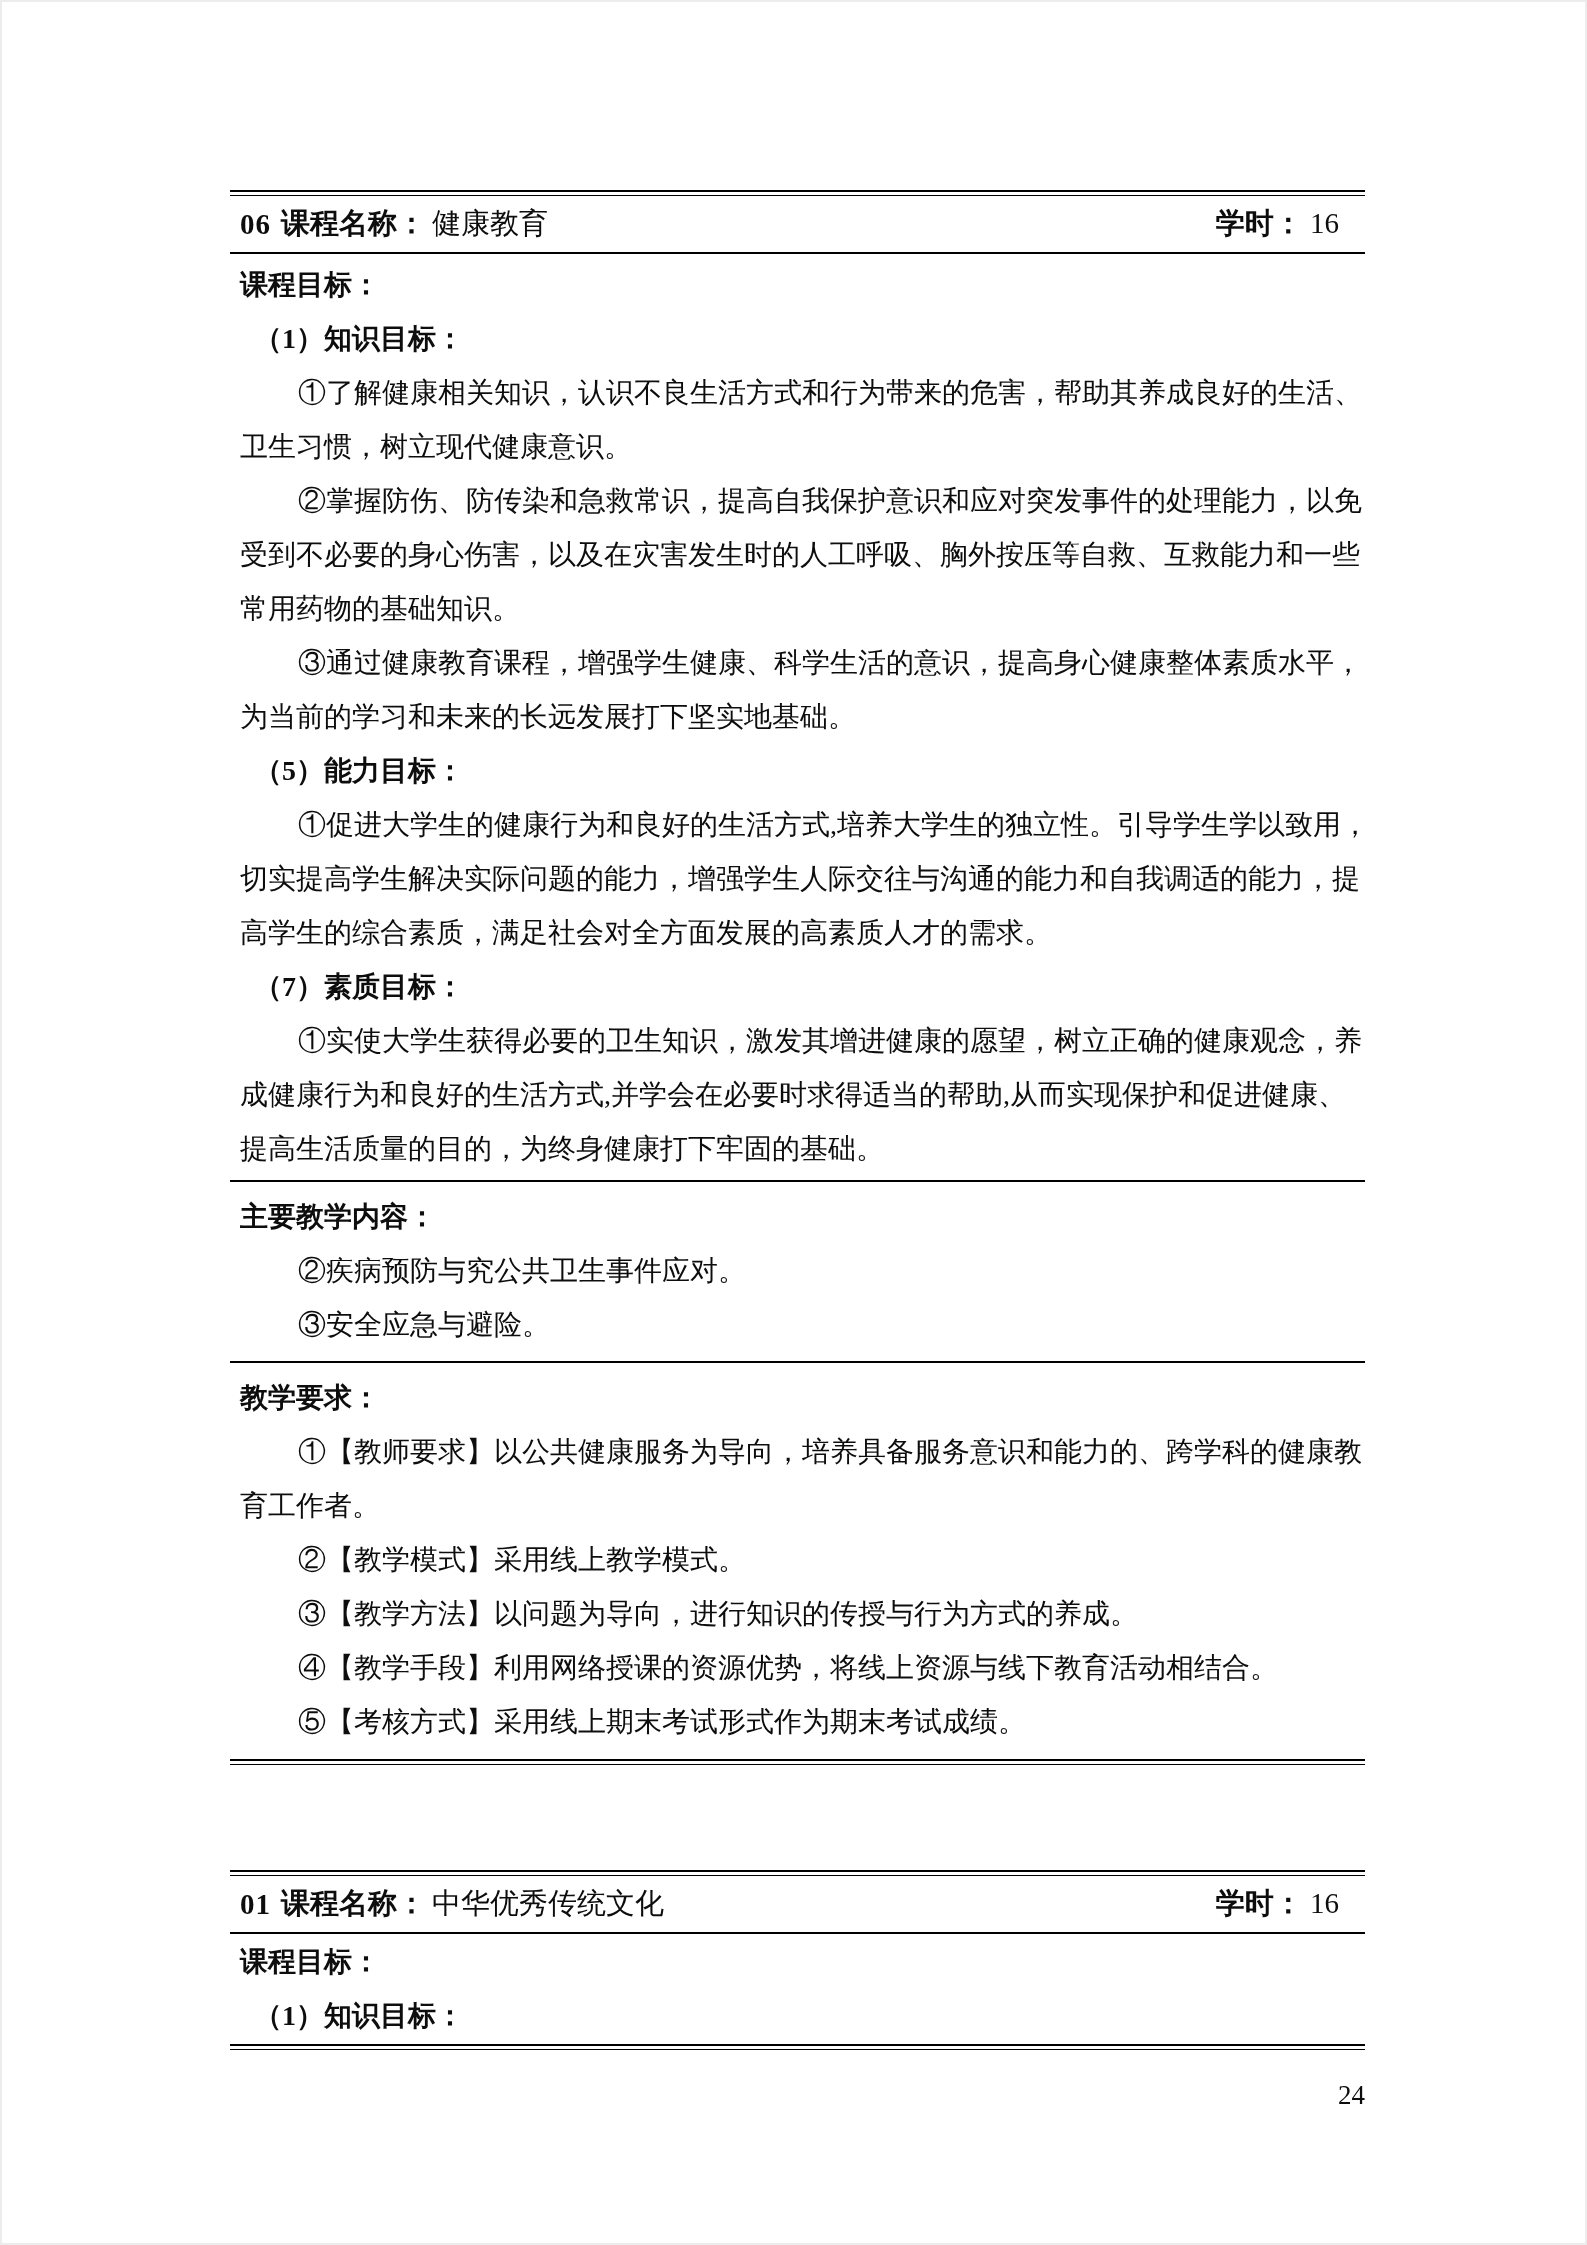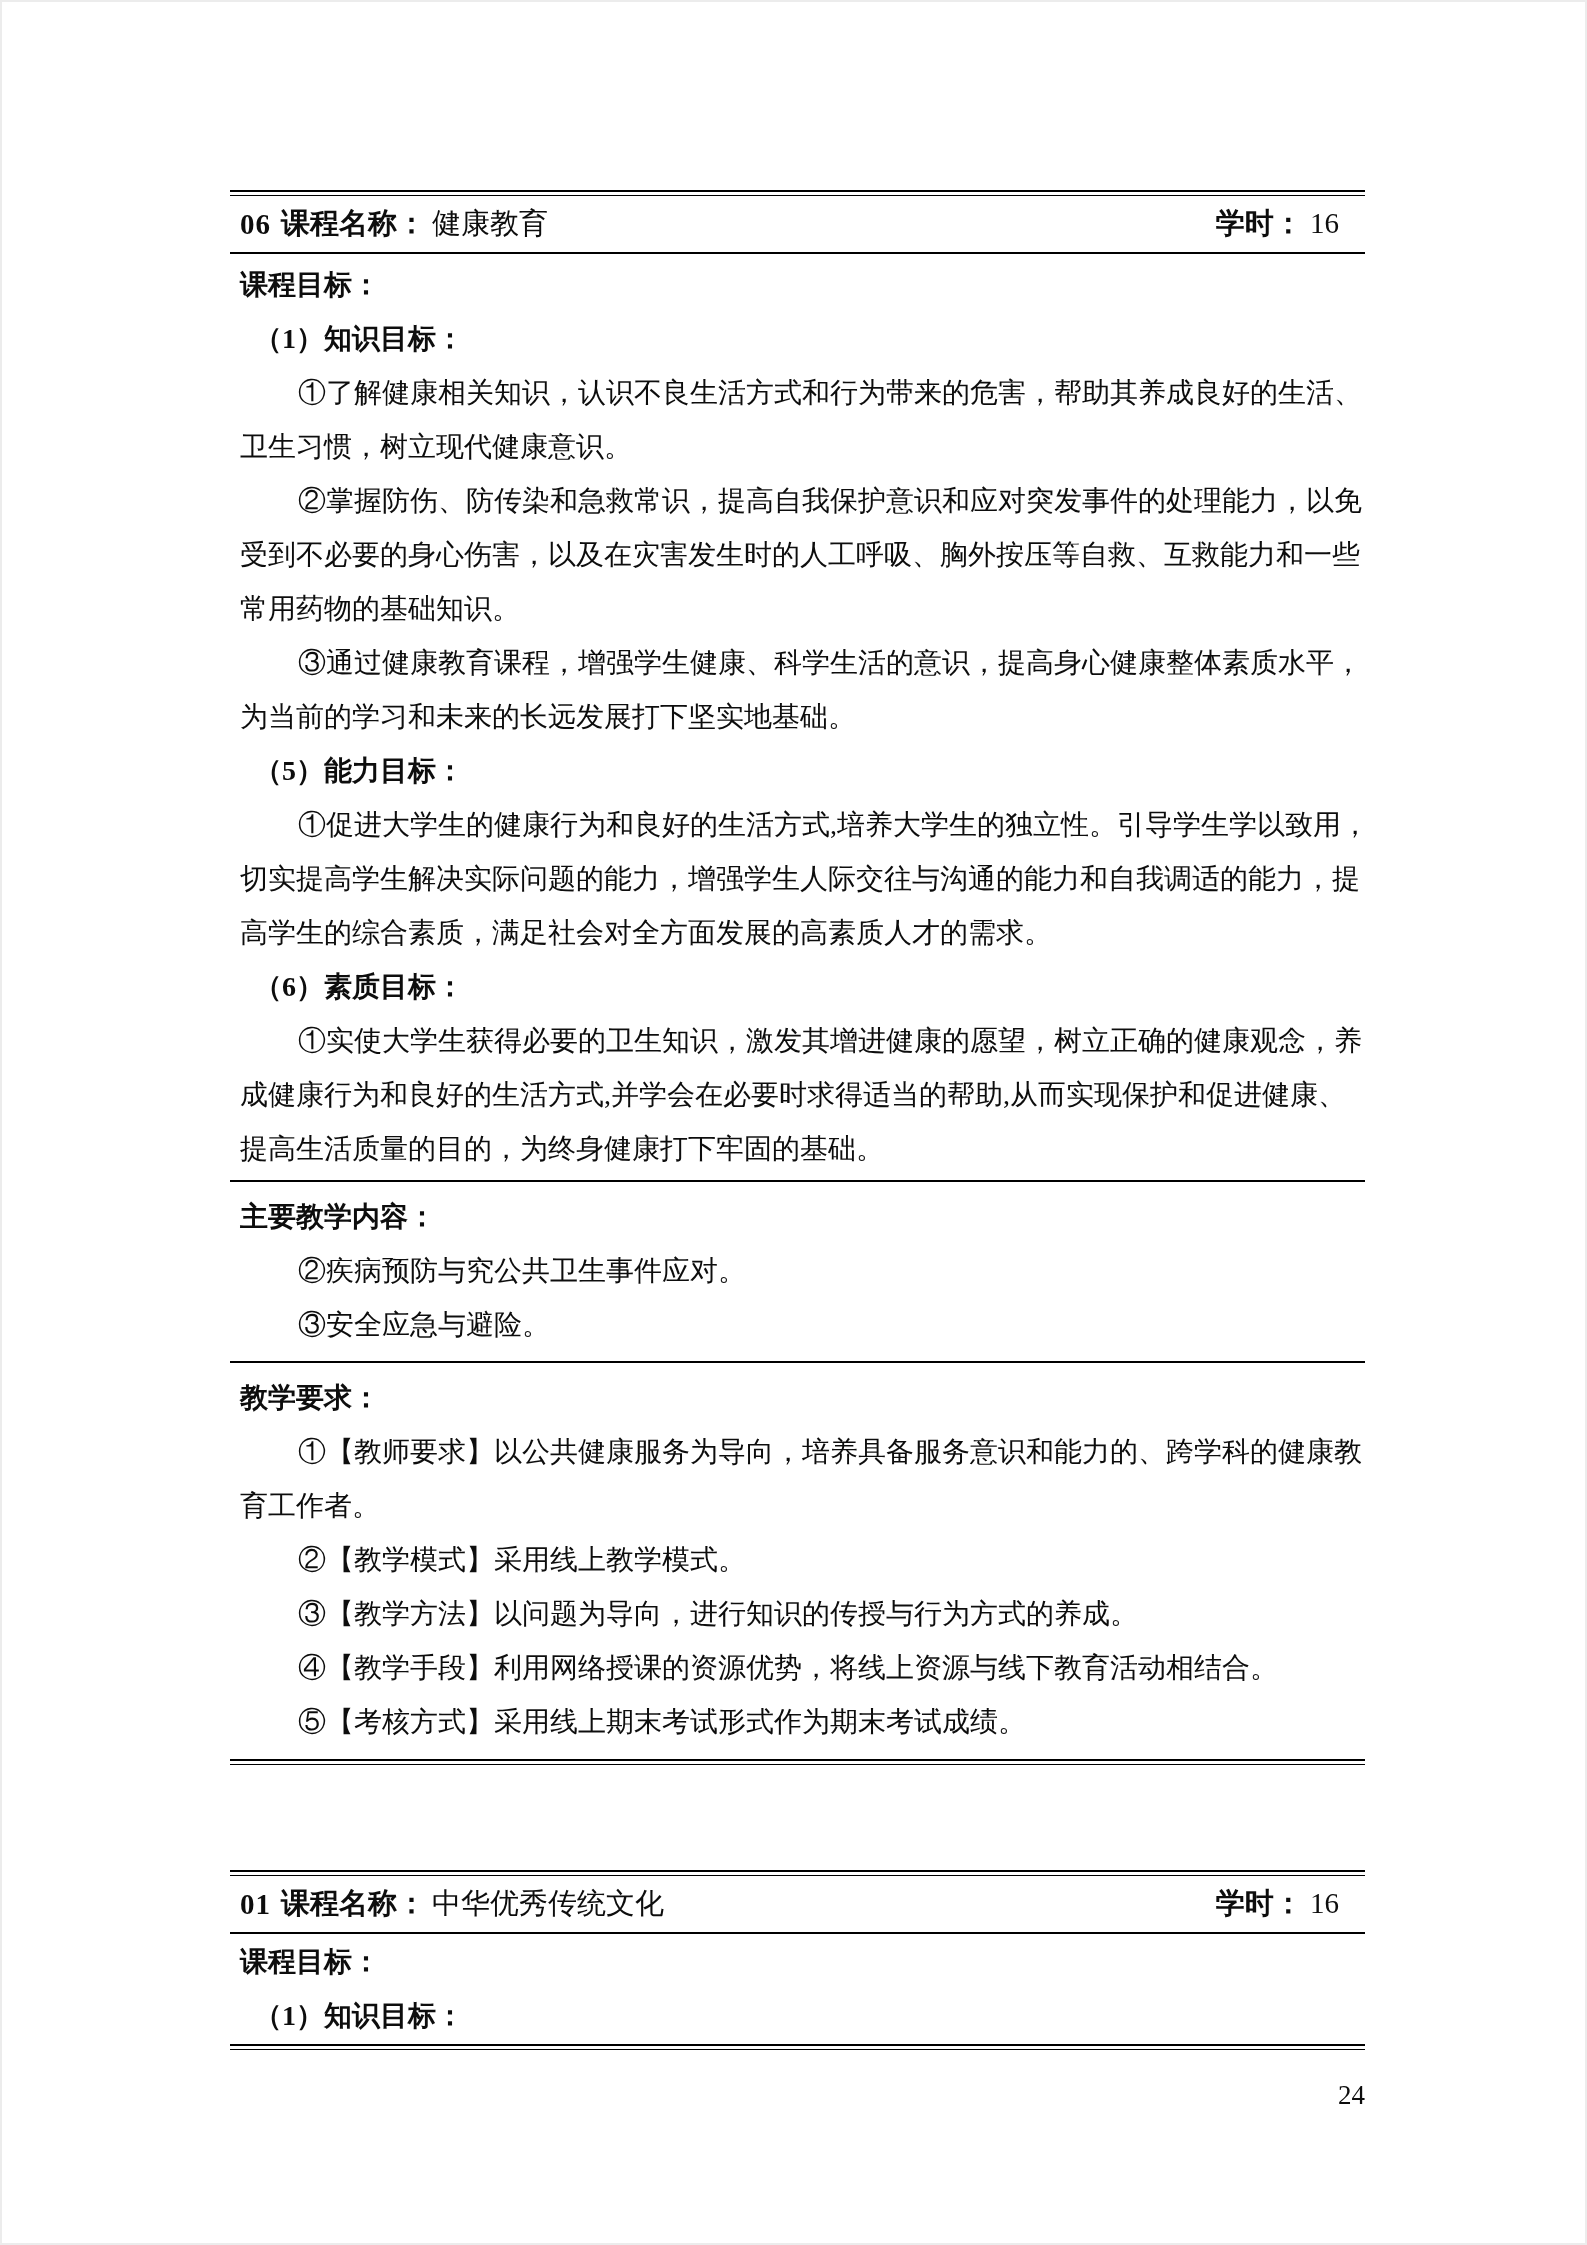--- a/index.html
+++ b/index.html
@@ -79,21 +79,21 @@
       <div class="line l-cont">卫生习惯，树立现代健康意识。</div>
       <div class="line l-first">②掌握防伤、防传染和急救常识，提高自我保护意识和应对突发事件的处理能力，以免</div>
       <div class="line l-cont">受到不必要的身心伤害，以及在灾害发生时的人工呼吸、胸外按压等自救、互救能力和一些</div>
       <div class="line l-cont">常用药物的基础知识。</div>
       <div class="line l-first">③通过健康教育课程，增强学生健康、科学生活的意识，提高身心健康整体素质水平，</div>
       <div class="line l-cont">为当前的学习和未来的长远发展打下坚实地基础。</div>
       <div class="line l-sub">（5）能力目标：</div>
       <div class="line l-first">①促进大学生的健康行为和良好的生活方式,培养大学生的独立性。引导学生学以致用，</div>
       <div class="line l-cont">切实提高学生解决实际问题的能力，增强学生人际交往与沟通的能力和自我调适的能力，提</div>
       <div class="line l-cont">高学生的综合素质，满足社会对全方面发展的高素质人才的需求。</div>
-      <div class="line l-sub">（6）素质目标：</div>
+      <div class="line l-sub">（7）素质目标：</div>
       <div class="line l-first">①实使大学生获得必要的卫生知识，激发其增进健康的愿望，树立正确的健康观念，养</div>
       <div class="line l-cont">成健康行为和良好的生活方式,并学会在必要时求得适当的帮助,从而实现保护和促进健康、</div>
       <div class="line l-cont">提高生活质量的目的，为终身健康打下牢固的基础。</div>
     </div>
 
     <div class="hline"></div>
 
     <div class="sec sec-content">
       <div class="line l-title">主要教学内容：</div>
       <div class="line l-first">②疾病预防与究公共卫生事件应对。</div>

